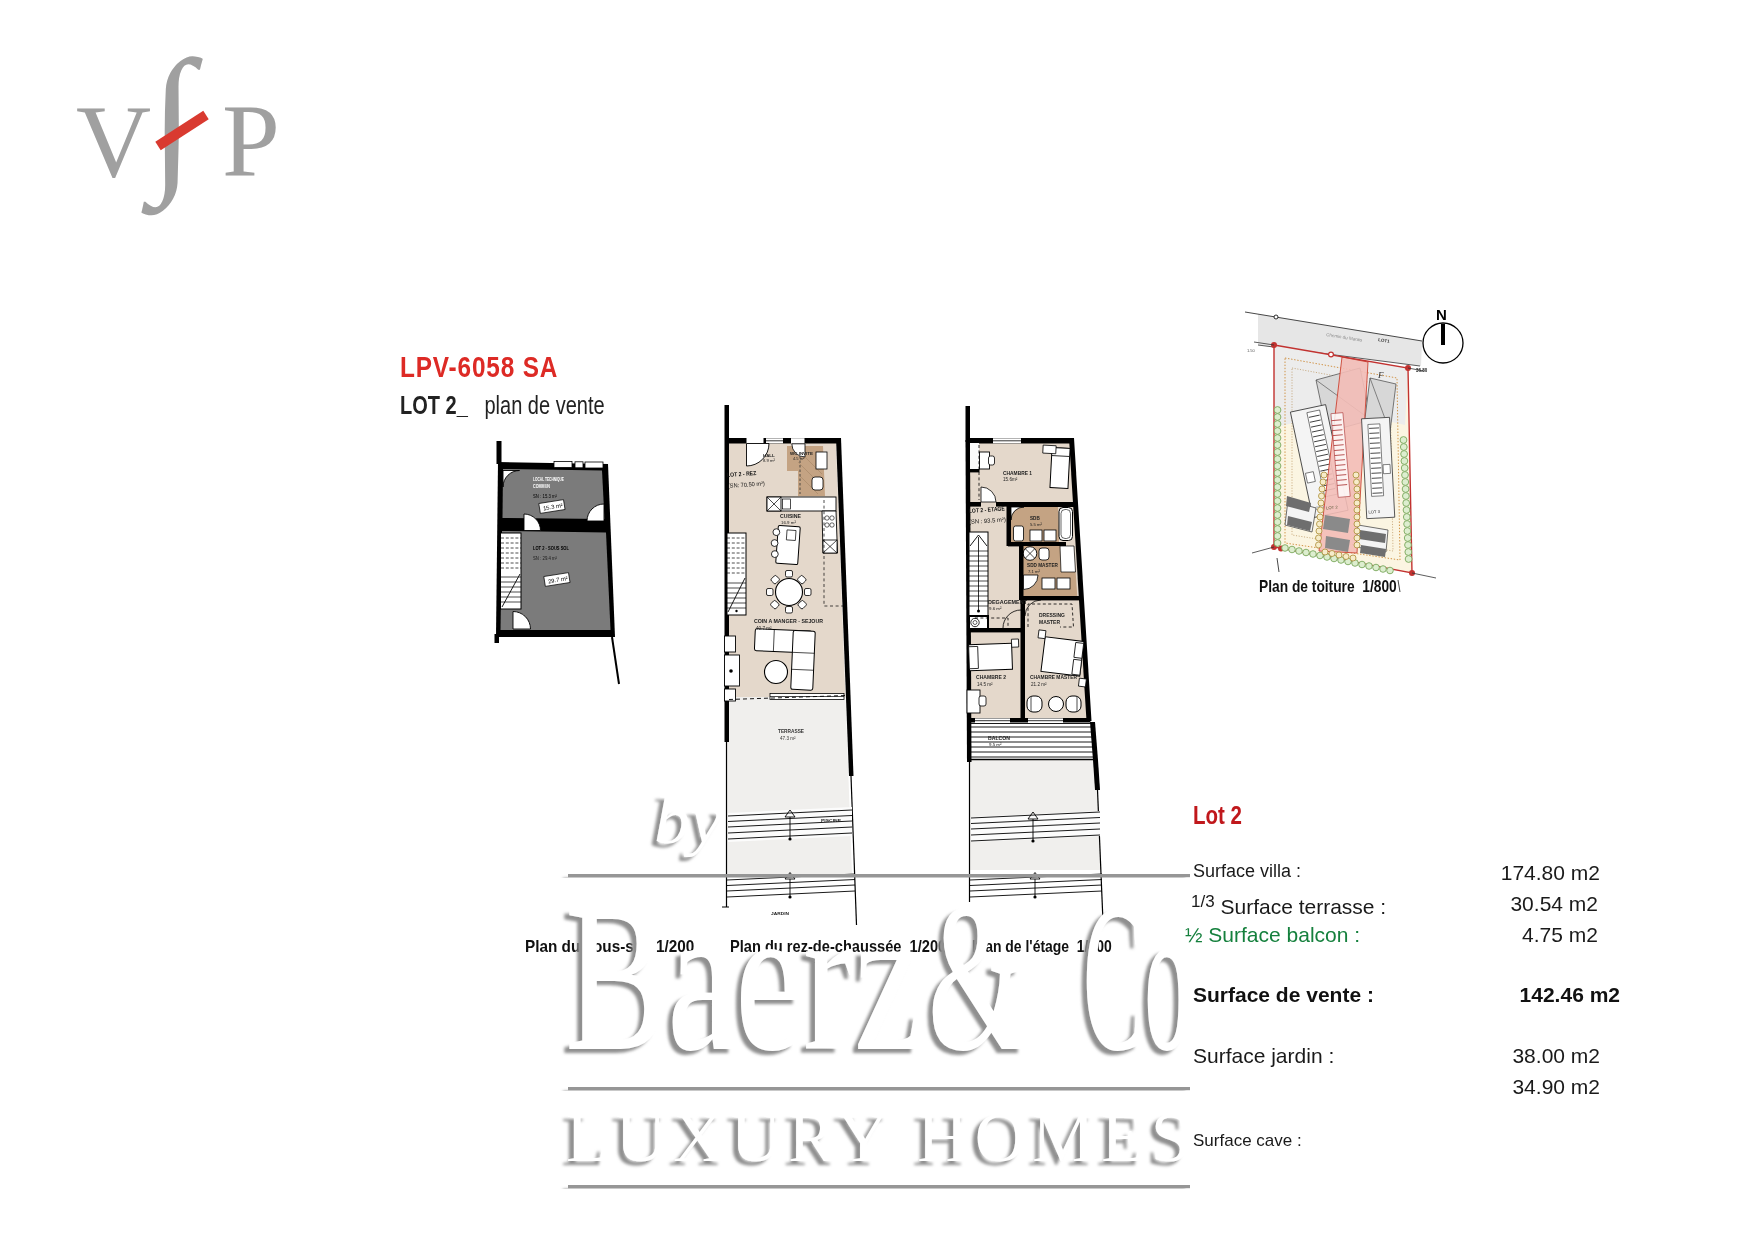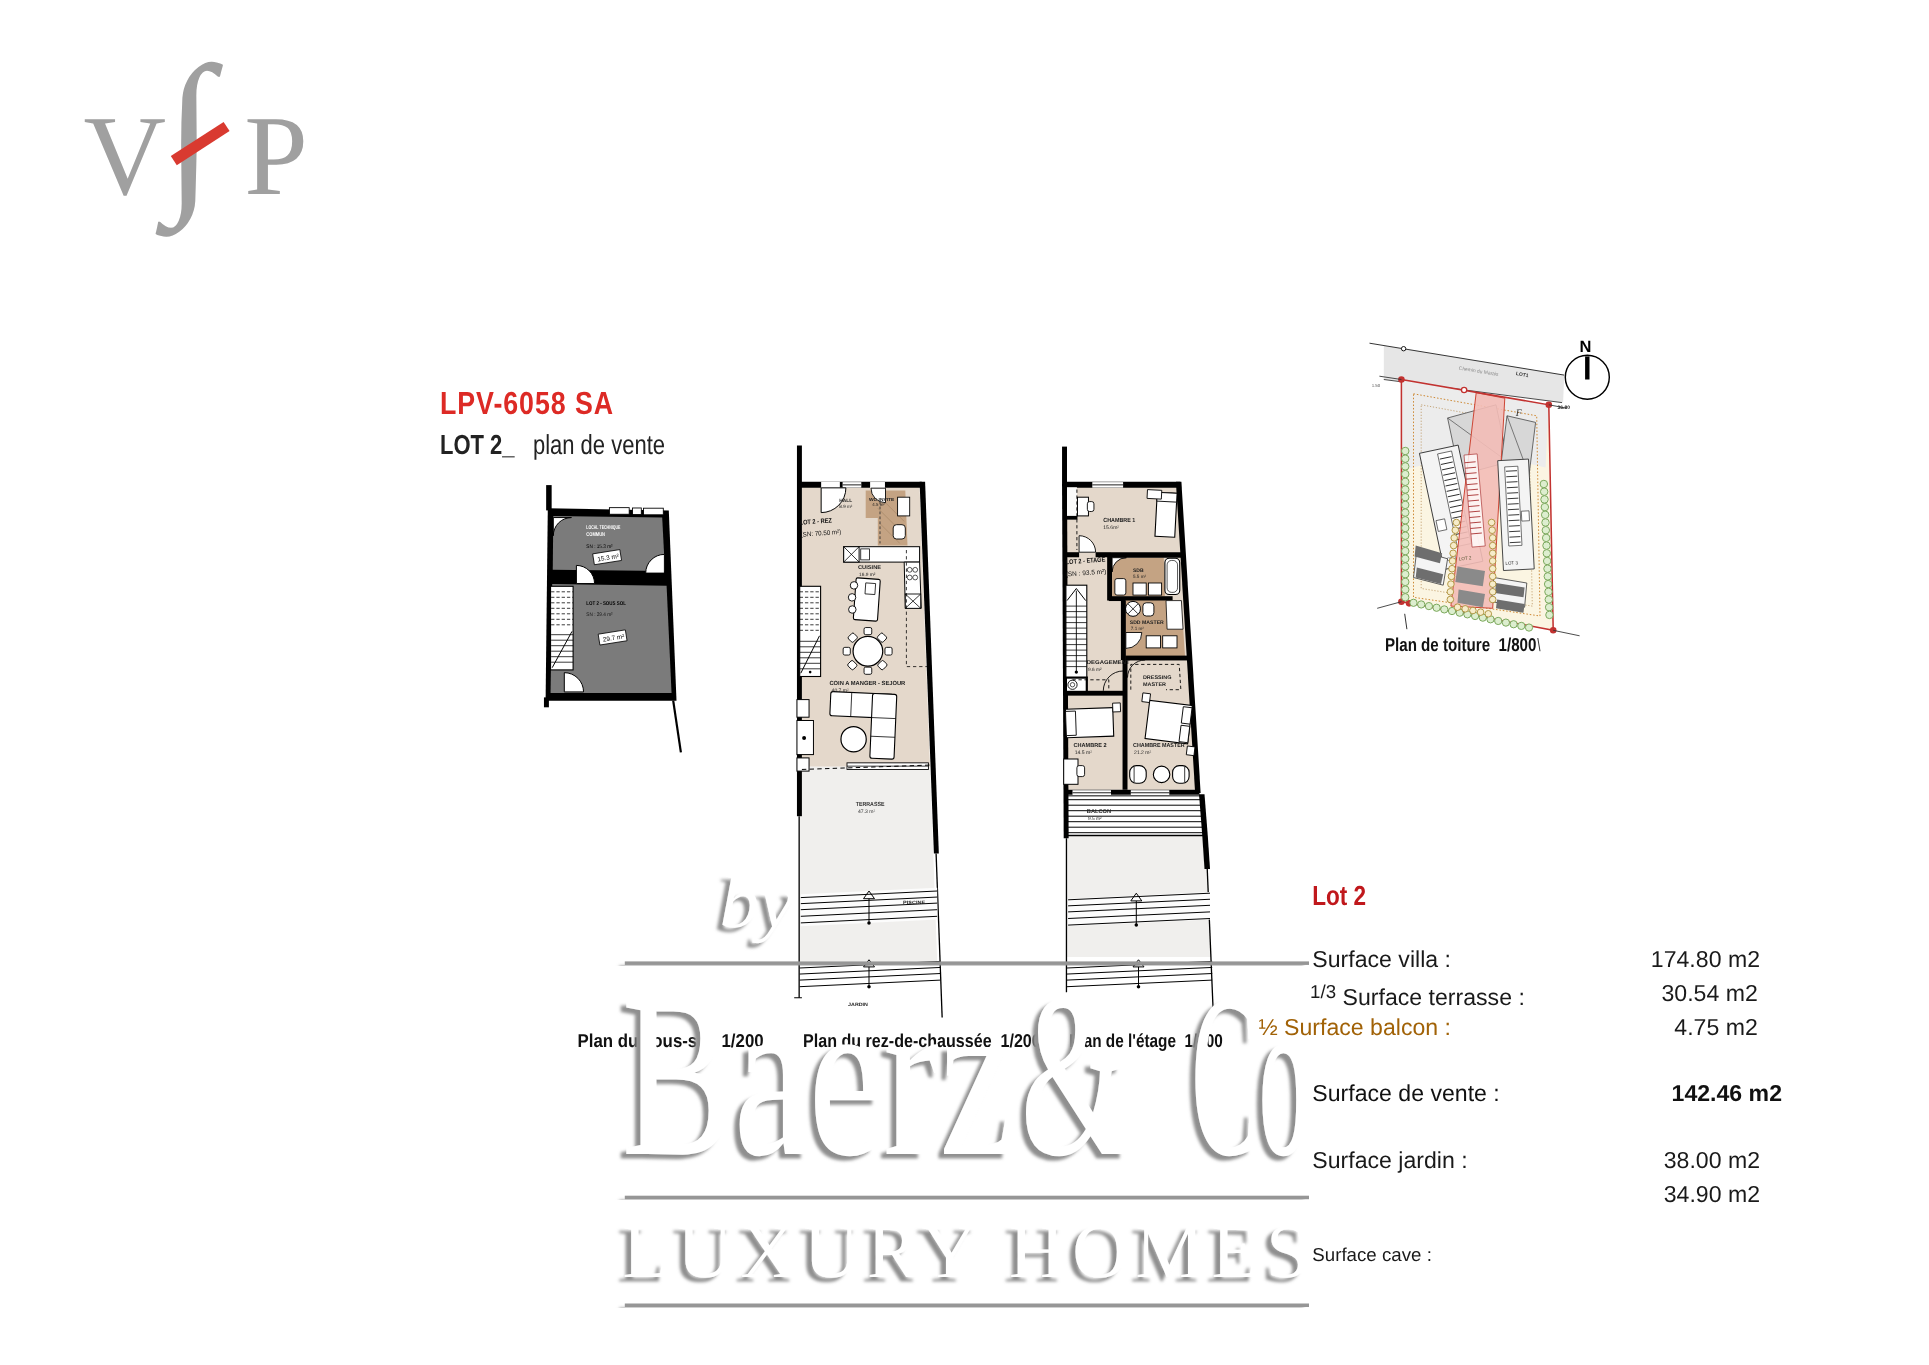--- a/index.html
+++ b/index.html
@@ -694,30 +694,30 @@
 
   <circle cx="1443" cy="343" r="20" fill="#fff" stroke="#000" stroke-width="1.3"></circle>
   <rect x="1441" y="324" width="4" height="21" fill="#000"></rect>
   <text x="1436" y="320" font-size="15" font-weight="bold" fill="#000">N</text>
 </svg>
 
 <div class="abs" style="left:1259px;top:577px;font-size:17px;font-weight:bold;color:#111;transform:scaleX(0.81);transform-origin:left top;white-space:nowrap;">Plan de toiture&nbsp; 1/800</div>
 
 <div class="abs" style="left:1193px;top:801px;font-size:25px;font-weight:bold;color:#c0181c;transform:scaleX(0.82);transform-origin:left top;">Lot 2</div>
 
-<div class="abs" style="left:1193px;top:861px;font-size:21px;color:#1a1a1a;">Surface villa :</div>
+<div class="abs" style="left:1193px;top:861px;font-size:18px;color:#1a1a1a;">Surface villa :</div>
 <div class="abs" style="left:1400px;top:861px;width:200px;text-align:right;font-size:21px;color:#1a1a1a;">174.80 m2</div>
 
 <div class="abs" style="left:1191px;top:892px;font-size:21px;color:#1a1a1a;"><span style="font-size:17px;vertical-align:7px;">1/3</span> Surface terrasse :</div>
 <div class="abs" style="left:1400px;top:892px;width:198px;text-align:right;font-size:21px;color:#1a1a1a;">30.54 m2</div>
 
-<div class="abs" style="left:1144px;top:923px;font-size:21px;color:#a16207;">½ Surface balcon :</div>
+<div class="abs" style="left:1185px;top:923px;font-size:21px;color:#15803d;">½ Surface balcon :</div>
 <div class="abs" style="left:1400px;top:923px;width:198px;text-align:right;font-size:21px;color:#1a1a1a;">4.75 m2</div>
 
-<div class="abs" style="left:1193px;top:983px;font-size:21px;font-weight:normal;color:#111;">Surface de vente :</div>
+<div class="abs" style="left:1193px;top:983px;font-size:21px;font-weight:bold;color:#111;">Surface de vente :</div>
 <div class="abs" style="left:1400px;top:983px;width:220px;text-align:right;font-size:21px;font-weight:bold;color:#111;">142.46 m2</div>
 
 <div class="abs" style="left:1193px;top:1044px;font-size:21px;color:#1a1a1a;">Surface jardin :</div>
 <div class="abs" style="left:1400px;top:1044px;width:200px;text-align:right;font-size:21px;color:#1a1a1a;">38.00 m2</div>
 
 <div class="abs" style="left:1193px;top:1131px;font-size:17px;color:#1a1a1a;">Surface cave :</div>
 <div class="abs" style="left:1400px;top:1075px;width:200px;text-align:right;font-size:21px;color:#1a1a1a;">34.90 m2</div>
 
 <svg class="abs" style="left:540px;top:750px;z-index:20;" width="700" height="470" viewBox="540 750 700 470">
   <defs>

